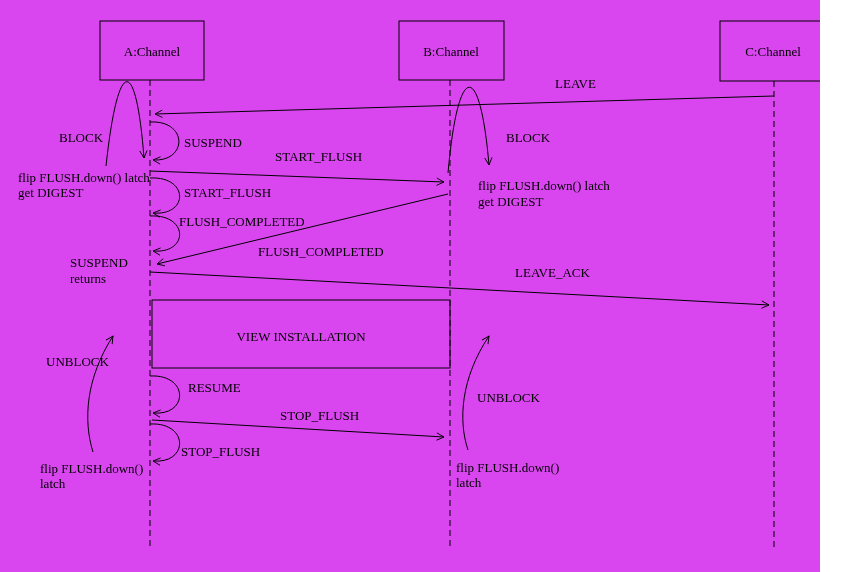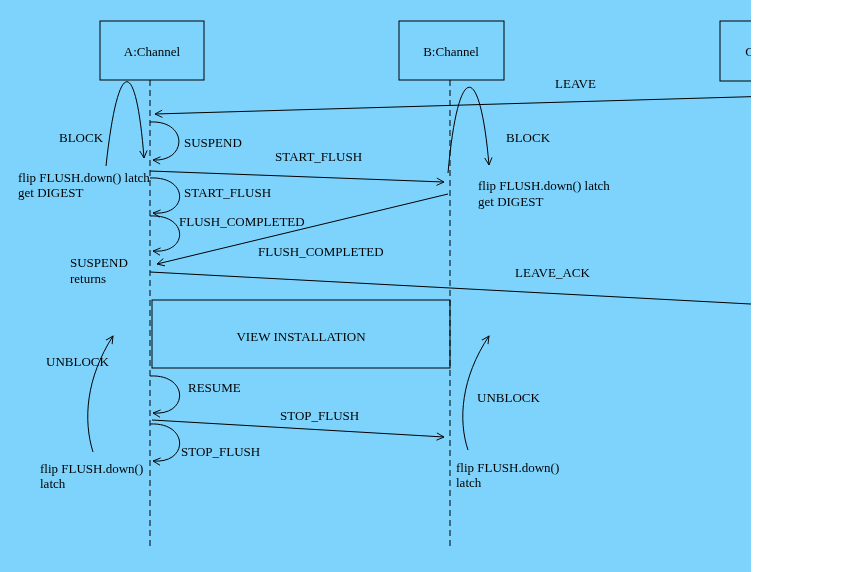--- a/index.html
+++ b/index.html
@@ -2,23 +2,23 @@
 <html><head>
 <meta charset="utf-8">
 <style>
   html, body {
     margin: 0;
     padding: 0;
     background: #ffffff;
   }
   .canvas {
     position: relative;
-    width: 751px;
+    width: 820px;
     height: 572px;
-    background: #7dd3fc;
+    background: #d946ef;
     overflow: hidden;
   }
   svg text {
     font-family: "Liberation Serif", "DejaVu Serif", serif;
     font-size: 13px;
     fill: #000000;
   }
   svg .actor-label {
     font-size: 13px;
   }

